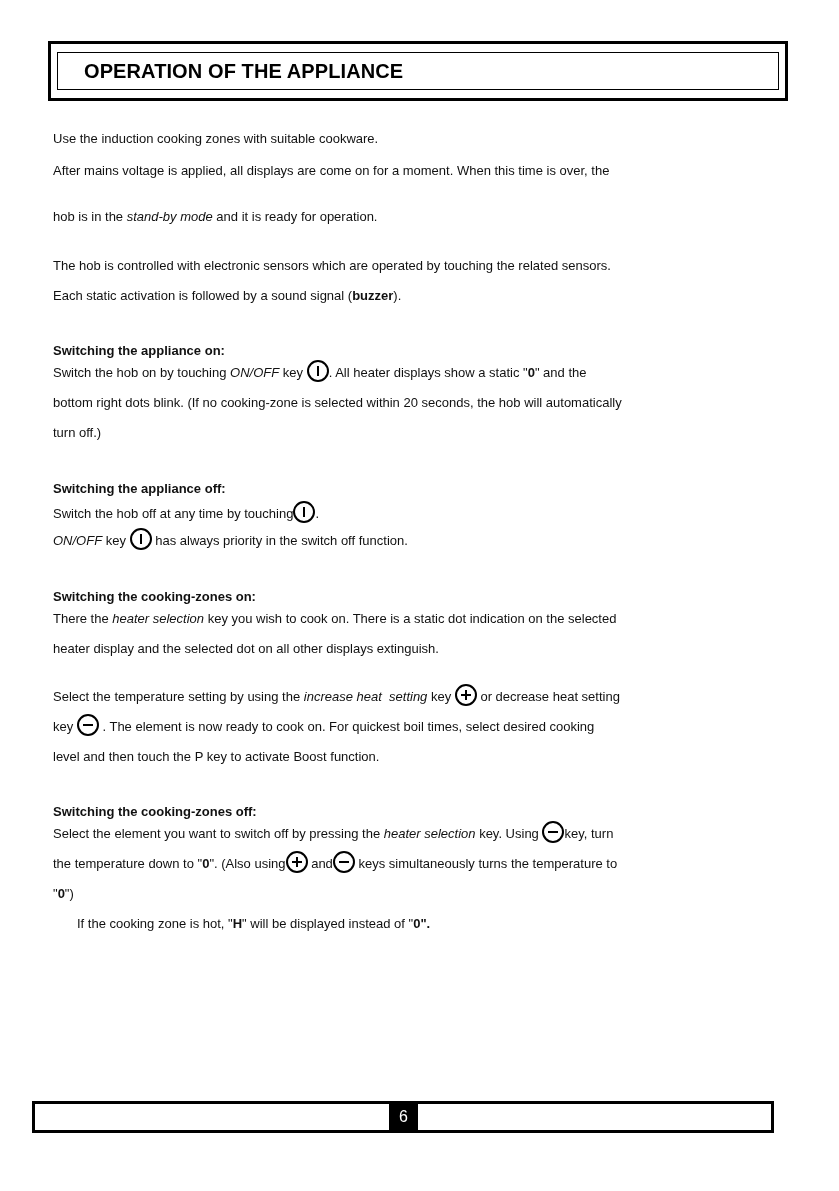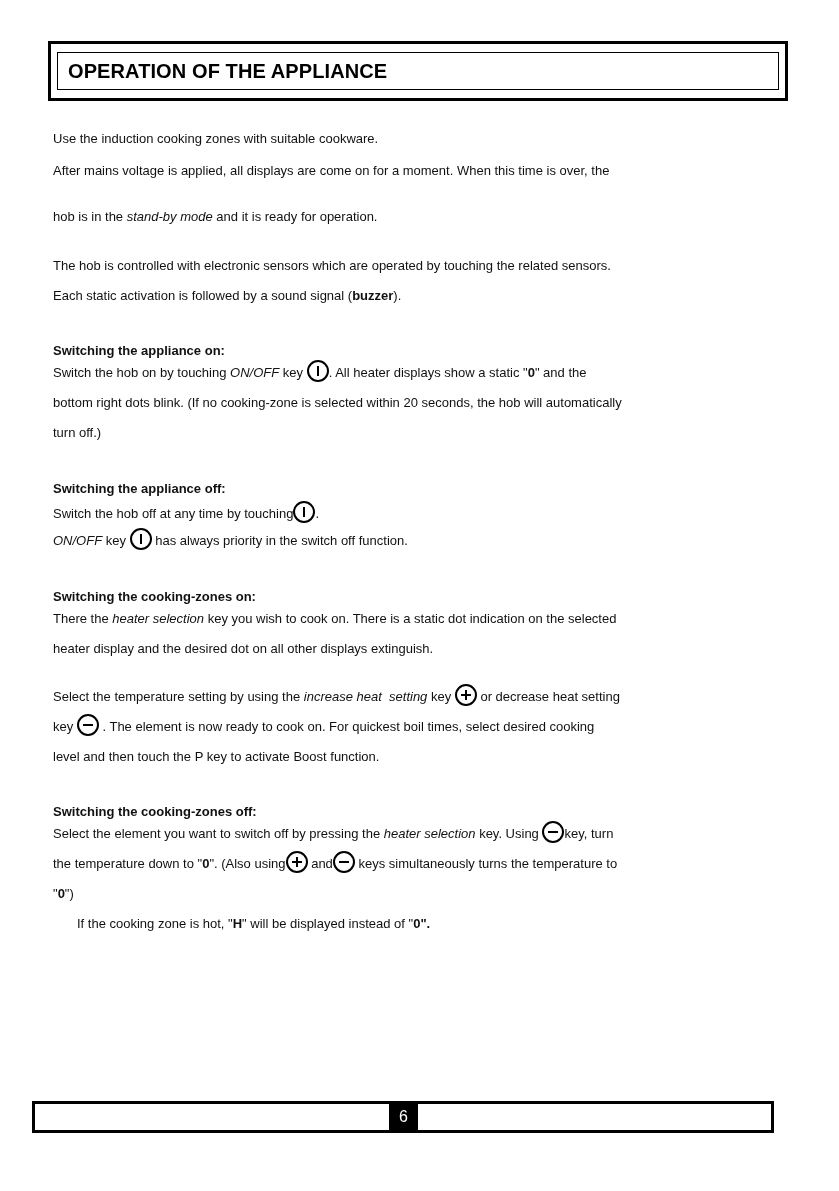--- a/index.html
+++ b/index.html
@@ -1,21 +1,21 @@
 <!DOCTYPE html>
 <html><head>
 <meta charset="utf-8">
 <style>
   html, body { margin: 0; padding: 0; background: #ffffff; }
   body { width: 839px; height: 1191px; position: relative; overflow: hidden;
          font-family: "Liberation Sans", sans-serif; color: #111; }
   .title-outer { position: absolute; left: 48px; top: 41px; width: 734px; height: 54px;
                  border: 3px solid #000; box-sizing: content-box; }
   .title-inner { position: absolute; left: 6px; top: 8px; right: 6px; bottom: 8px;
-                 border: 1.5px solid #000; display: flex; align-items: center; padding-left: 10px; }
+                 border: 1.5px solid #000; display: flex; align-items: center; padding-left: 26px; }
   .title-text { font-weight: bold; font-size: 20px; letter-spacing: 0.1px; color: #000; }
   .p { position: absolute; left: 53px; font-size: 13px; line-height: 30px; white-space: nowrap; }
   .h { font-weight: bold; margin-top: 8px; }
   i { font-style: italic; }
   b { font-weight: bold; }
   .key { display: inline-block; width: 22px; height: 22px; border: 2px solid #000;
          border-radius: 50%; box-sizing: border-box; vertical-align: -5px; position: relative; }
   .key.power::after { content: ""; position: absolute; left: 8px; top: 4px; width: 2px; height: 10px; background: #000; }
   .key.plus::before { content: ""; position: absolute; left: 4px; top: 8px; width: 10px; height: 2px; background: #000; }
   .key.plus::after { content: ""; position: absolute; left: 8px; top: 4px; width: 2px; height: 10px; background: #000; }
@@ -45,21 +45,21 @@
 <div class="p" style="top:358px"><span>Switch the hob on by touching </span><i>ON/OFF</i><span> key</span> <span class="key power"></span><span>. All heater displays show a static "</span><b>0</b><span>" and the</span></div>
 <div class="p" style="top:388px">bottom right dots blink. (If no cooking-zone is selected within 20 seconds, the hob will automatically</div>
 <div class="p" style="top:418px">turn off.)</div>
 
 <div class="p h" style="top:466px">Switching the appliance off:</div>
 <div class="p" style="top:499px"><span>Switch the hob off at any time by touching</span><span class="key power"></span><span>.</span></div>
 <div class="p" style="top:526px"><i>ON/OFF</i><span> key </span><span class="key power"></span> <span> has always priority in the switch off function.</span></div>
 
 <div class="p h" style="top:574px">Switching the cooking-zones on:</div>
 <div class="p" style="top:604px"><span>There the </span><i>heater selection</i><span> key you wish to cook on. There is a static dot indication on the selected</span></div>
-<div class="p" style="top:634px">heater display and the desired dot on all other displays extinguish.</div>
+<div class="p" style="top:634px">heater display and the selected dot on all other displays extinguish.</div>
 <div class="p" style="top:682px"><span>Select the temperature setting by using the </span><i style="white-space:pre">increase heat  setting</i><span> key</span> <span class="key plus"></span><span> or decrease heat setting</span></div>
 <div class="p" style="top:712px"><span>key </span><span class="key minus"></span><span> . The element is now ready to cook on. For quickest boil times, select desired cooking</span></div>
 <div class="p" style="top:742px">level and then touch the P key to activate Boost function.</div>
 
 <div class="p h" style="top:789px">Switching the cooking-zones off:</div>
 <div class="p" style="top:819px"><span>Select the element you want to switch off by pressing the </span><i>heater selection</i><span> key. Using </span><span class="key minus"></span><span>key, turn</span></div>
 <div class="p" style="top:849px"><span>the temperature down to "</span><b>0</b><span>". (Also using</span><span class="key plus"></span><span> and</span><span class="key minus"></span><span> keys simultaneously turns the temperature to</span></div>
 <div class="p" style="top:879px"><span>"</span><b>0</b><span>")</span></div>
 <div class="p" style="top:909px; left:77px"><span>If the cooking zone is hot, "</span><b>H</b><span>" will be displayed instead of "</span><b>0".</b></div>
 

